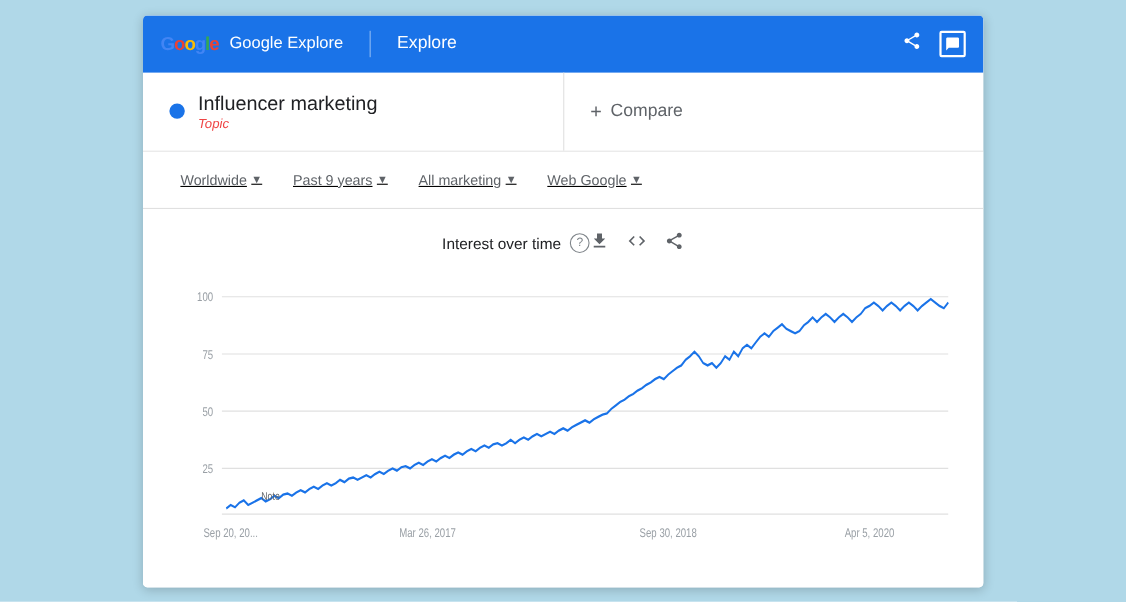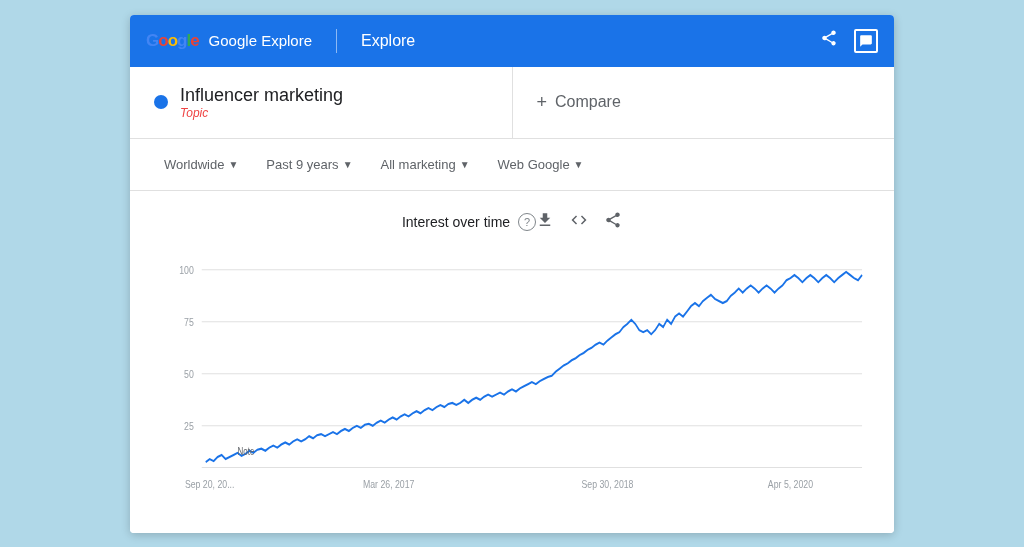--- a/index.html
+++ b/index.html
@@ -116,20 +116,21 @@
       color: #5f6368;
     }
     
     .filter-bar {
       display: flex;
       align-items: center;
       padding: 12px 24px;
       gap: 8px;
       border-bottom: 1px solid #e0e0e0;
       background: #fff;
+      text-decoration: underline;
     }
     .filter-btn {
       display: flex;
       align-items: center;
       gap: 4px;
       padding: 6px 10px;
       border: none;
       background: transparent;
       cursor: pointer;
       font-size: 13px;

